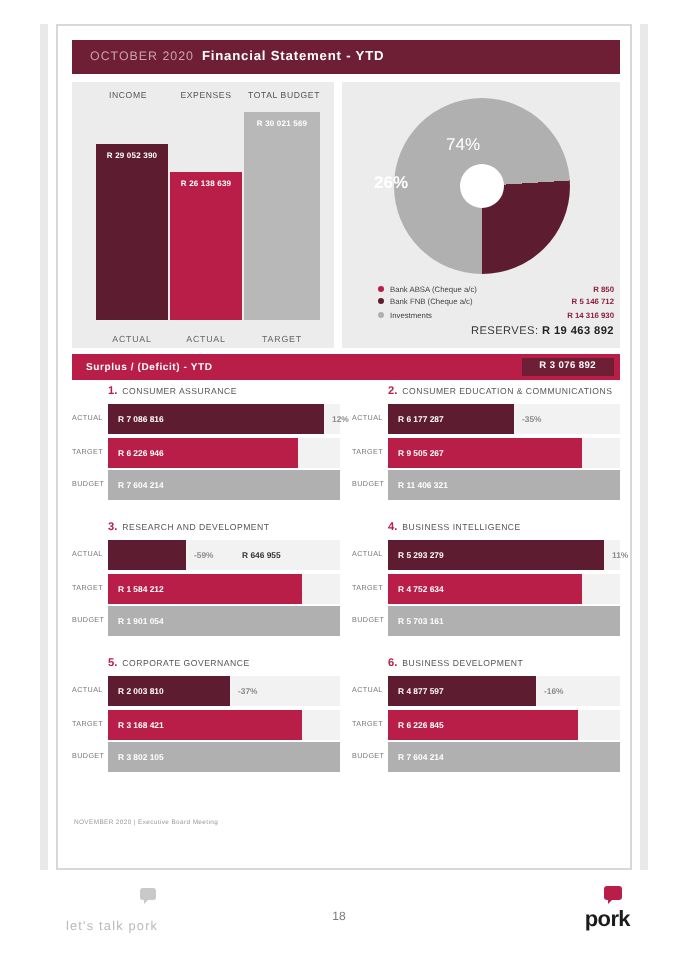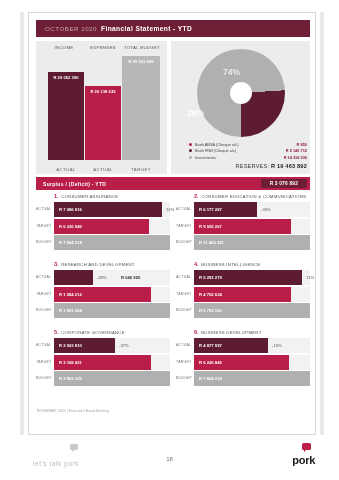--- a/index.html
+++ b/index.html
@@ -67,21 +67,21 @@
   #footBudget { left:86px;  width:38px; }
 
   
   .donut-wrap { position:absolute; left:26px; top:8px; width:88px; height:88px; }
   .donut { width:88px; height:88px; border-radius:50%;
     background: conic-gradient(from 180deg, #b0b0b0 0deg 266.4deg, #5e1c30 266.4deg 360deg);
   }
   .donut-hole { position:absolute; left:33px; top:33px; width:22px; height:22px;
     background:#ffffff; border-radius:50%; }
   .pct-major { position:absolute; left:52px; top:26px; font-size:8.5px; color:#ffffff; font-weight:normal; }
-  .pct-minor { position:absolute; left:16px; top:67px; font-size:8.5px; color:#ffffff; font-weight:bold; }
+  .pct-minor { position:absolute; left:16px; top:45px; font-size:8.5px; color:#ffffff; font-weight:bold; }
 
   .legend { position:absolute; left:18px; top:100px; width:118px; }
   .lrow { display:flex; align-items:center; height:6.6px; }
   .dot { width:3px; height:3px; border-radius:50%; flex:0 0 auto; margin-right:3px; }
   .lname { font-size:3.9px; color:#444; flex:1 1 auto; white-space:nowrap; }
   .lval { font-size:3.9px; color:#8d1b3d; font-weight:bold; white-space:nowrap; }
   .reserves { position:absolute; left:18px; top:122px; width:118px;
     text-align:right; font-size:5.6px; color:#3a3a3a; letter-spacing:.2px; }
   .reserves b { color:#222; }
 

